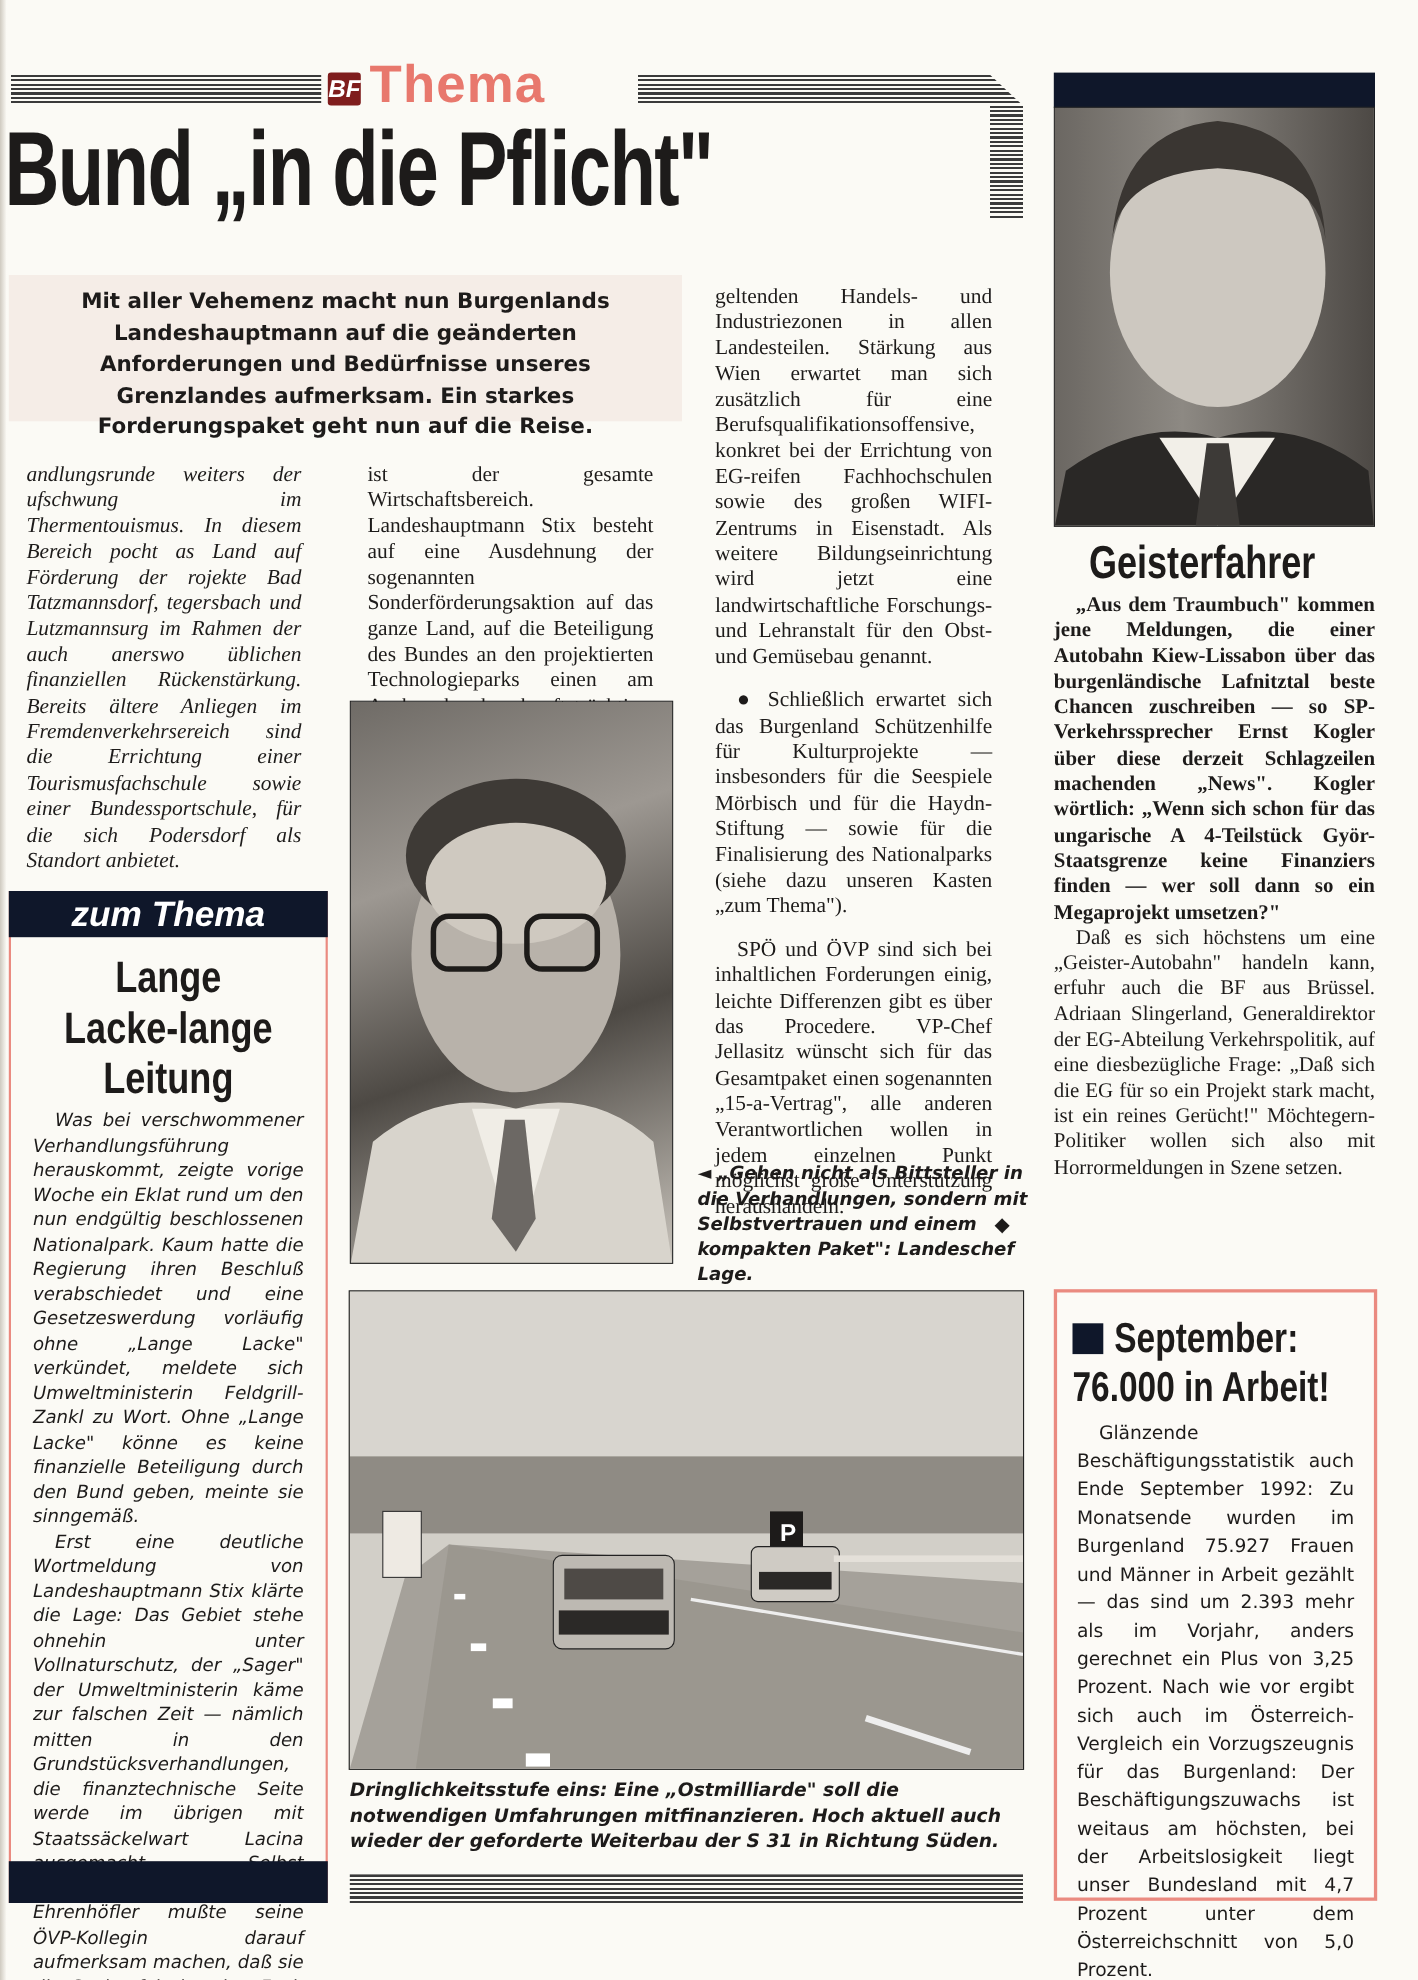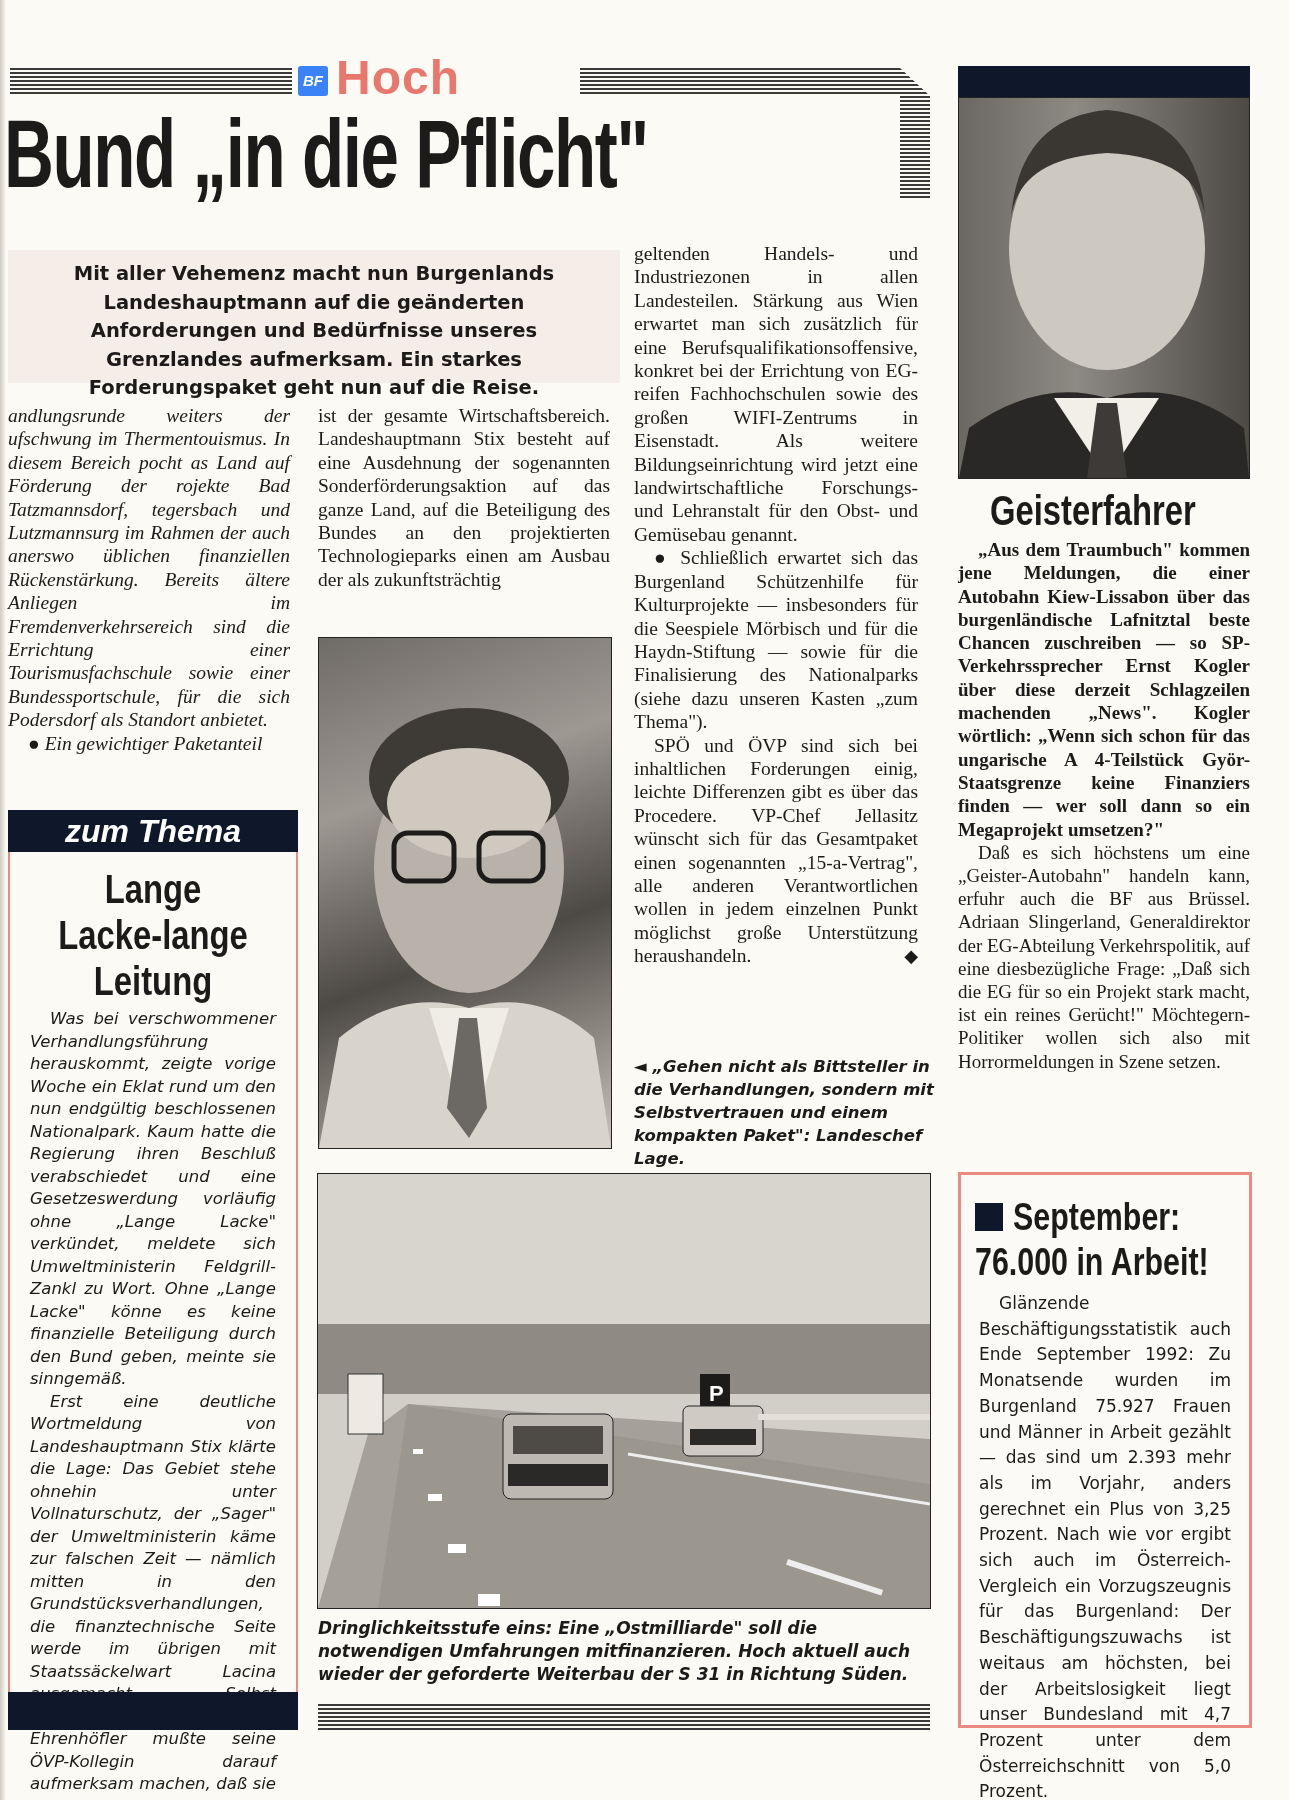--- a/index.html
+++ b/index.html
@@ -4,39 +4,39 @@
 <style>
   html, body { margin:0; padding:0; }
   body { width:1289px; height:1800px; background:#fbfaf5; position:relative; overflow:hidden; color:#1d1b1a; }
   .abs { position:absolute; }
   .serif { font-family:"Liberation Serif","DejaVu Serif",serif; }
   .sans { font-family:"DejaVu Sans","Liberation Sans",sans-serif; }
   .cond { font-family:"Liberation Sans","DejaVu Sans",sans-serif; font-weight:bold; transform-origin:left top; }
   .lines { background: repeating-linear-gradient(to bottom, #3a3a3a 0 2px, transparent 2px 4px); }
   .vlines { background: repeating-linear-gradient(to bottom, #3a3a3a 0 2px, transparent 2px 4px); }
   .body-text { font-size:19.5px; line-height:23.4px; text-align:justify; }
-  .body-text p { margin:0; }
+  .body-text p { margin:16px; }
   .indent { text-indent:20px; }
   .photo { background:#888; overflow:hidden; border:1px solid #222; }
   .kicker { color:#e8786d; font-family:"Liberation Sans","DejaVu Sans",sans-serif; font-weight:bold; font-size:48px; letter-spacing:1px; }
-  .bf-logo { background:#3b82f6; color:#fff; font-family:"Liberation Sans",sans-serif; font-weight:bold; font-style:italic; font-size:15px; width:30px; height:30px; line-height:30px; text-align:center; border-radius:3px; }
+  .bf-logo { background:#7f1d1d; color:#fff; font-family:"Liberation Sans",sans-serif; font-weight:bold; font-style:italic; font-size:22px; width:30px; height:30px; line-height:30px; text-align:center; border-radius:3px; }
   .pink { background:#0f172a; }
   .box-border { border:3px solid #ea8a80; }
   .italic-sans { font-family:"DejaVu Sans","Liberation Sans",sans-serif; font-style:italic; font-size:16.5px; line-height:22.5px; text-align:justify; }
   .bold-serif { font-family:"Liberation Serif","DejaVu Serif",serif; font-weight:bold; font-size:19px; line-height:23.3px; text-align:justify; }
   .cap-italic { font-family:"DejaVu Sans","Liberation Sans",sans-serif; font-style:italic; font-weight:bold; font-size:16.5px; line-height:23px; }
 </style>
 </head>
 <body>
 
 <div class="abs" style="left:0;top:0;width:6px;height:1800px;background:linear-gradient(to right,#cfcac0,#fbfaf5);"></div>
 
 <div class="abs lines" style="left:10px;top:68px;width:282px;height:28px;"></div>
 <div class="abs bf-logo" style="left:298px;top:66px;">BF</div>
-<div class="abs kicker" style="left:336px;top:50px;">Hoch</div>
+<div class="abs kicker" style="left:336px;top:50px;">Thema</div>
 <div class="abs lines" style="left:580px;top:68px;width:300px;height:28px;"></div>
 <div class="abs vlines" style="left:900px;top:96px;width:30px;height:104px;"></div>
 <div class="abs" style="left:880px;top:68px;width:50px;height:28px;background:repeating-linear-gradient(to bottom,#3a3a3a 0 2px,transparent 2px 4px);clip-path:polygon(0 0,40% 0,100% 100%,0 100%);"></div>
 
 <div class="abs cond" style="left:4px;top:104px;font-size:96px;line-height:100px;letter-spacing:-2px;transform:scaleX(0.72);white-space:nowrap;">Bund „in die Pflicht"</div>
 
 <div class="abs" style="left:8px;top:250px;width:612px;height:133px;background:#f5ede7;">
   <div class="sans" style="margin:10px 32px 0 32px;font-weight:bold;font-size:19.5px;line-height:28.6px;text-align:center;">Mit aller Vehemenz macht nun Burgenlands Landeshauptmann auf die geänderten Anforderungen und Bedürfnisse unseres Grenzlandes aufmerksam. Ein starkes Forderungspaket geht nun auf die Reise.</div>
 </div>
 

